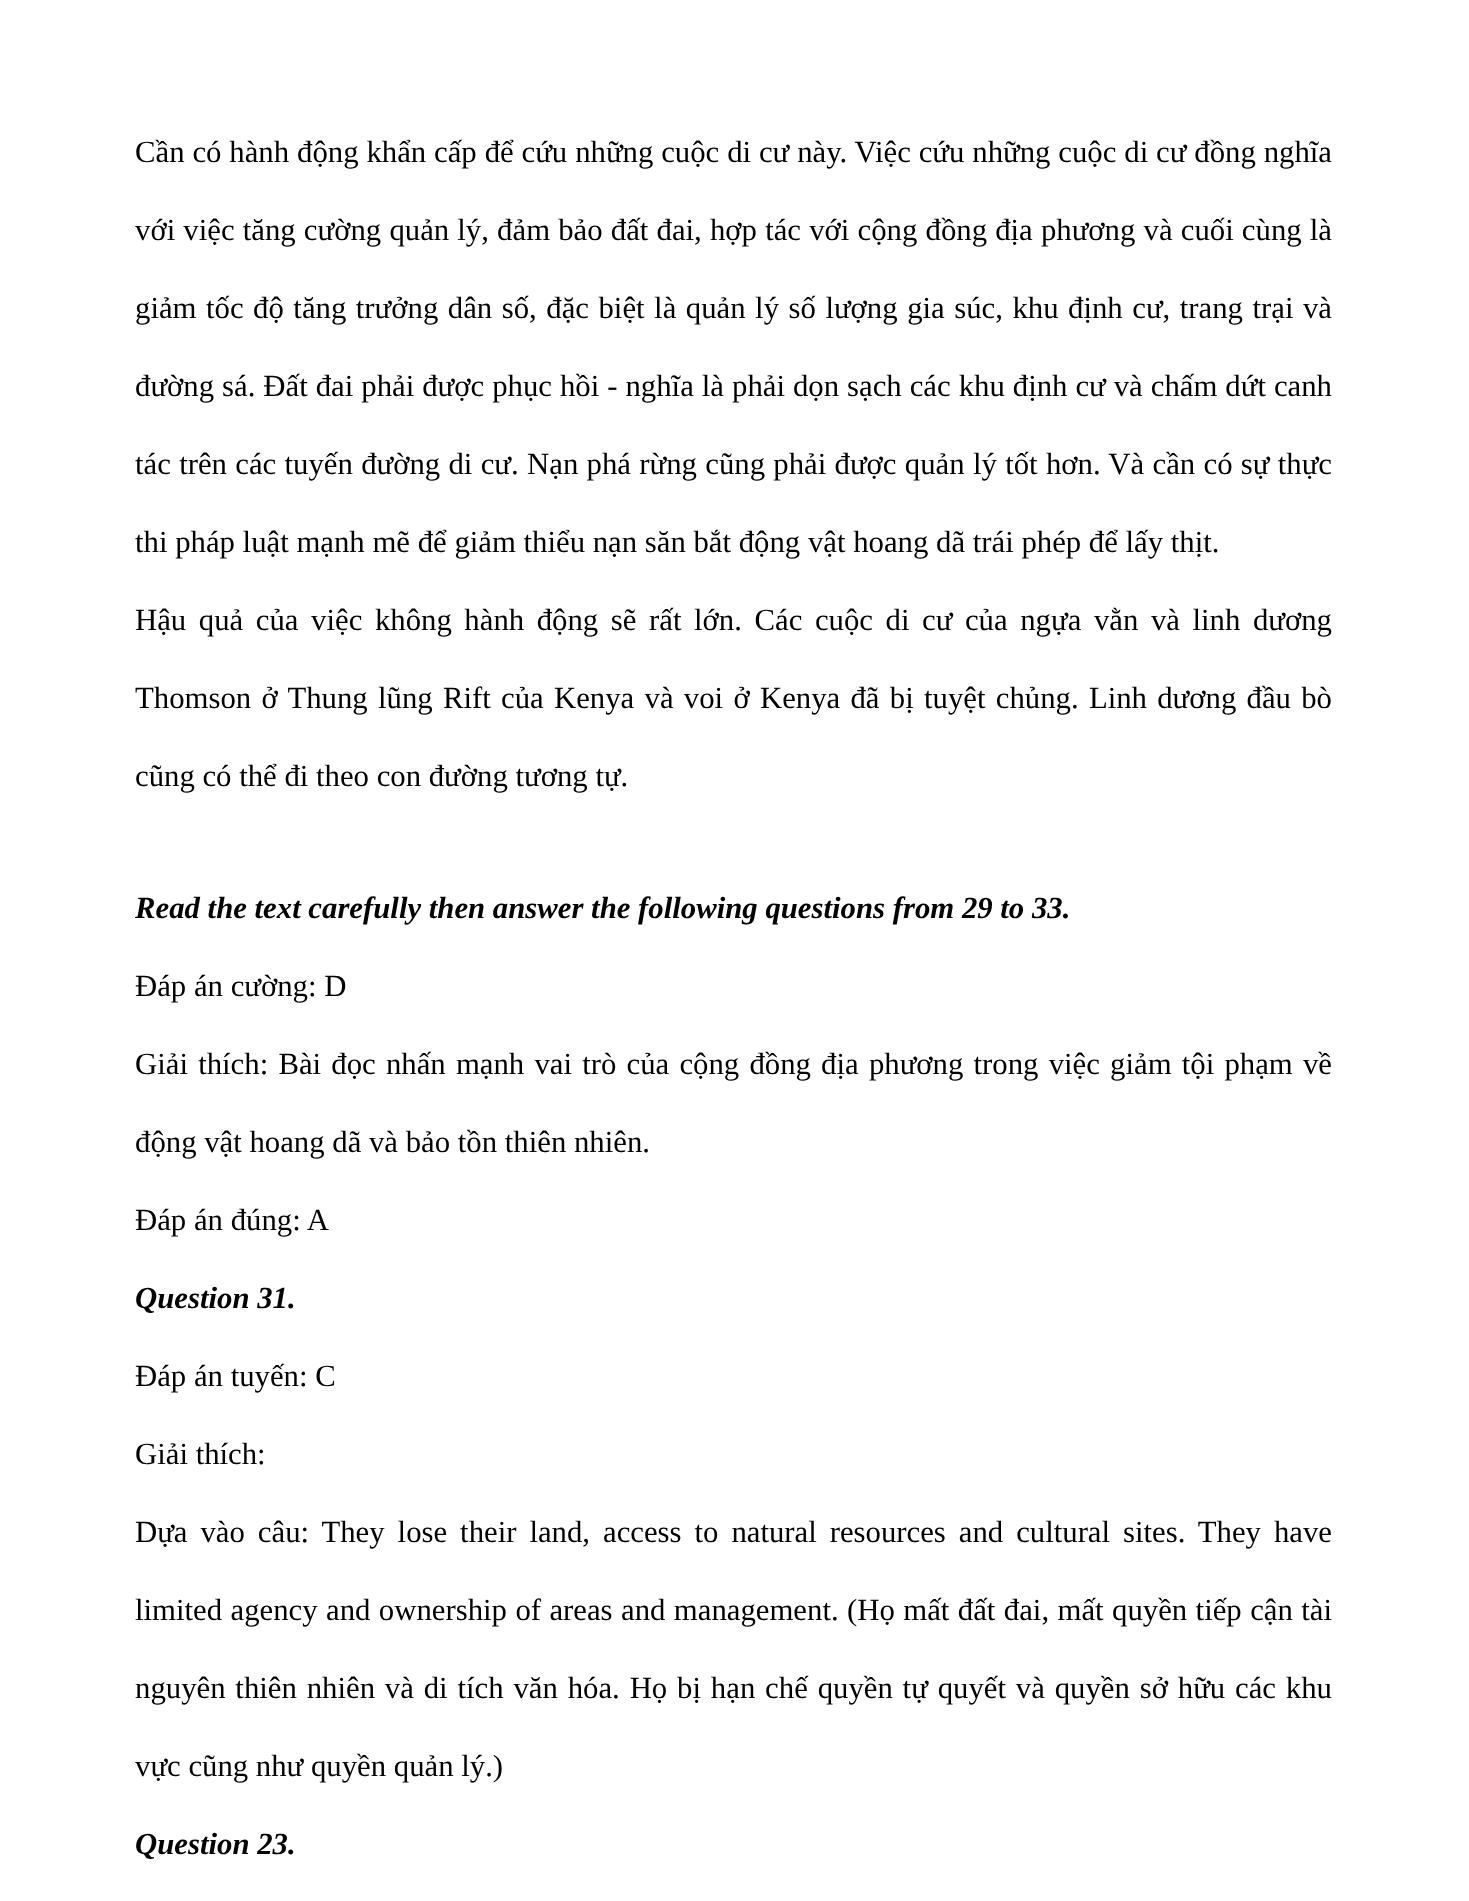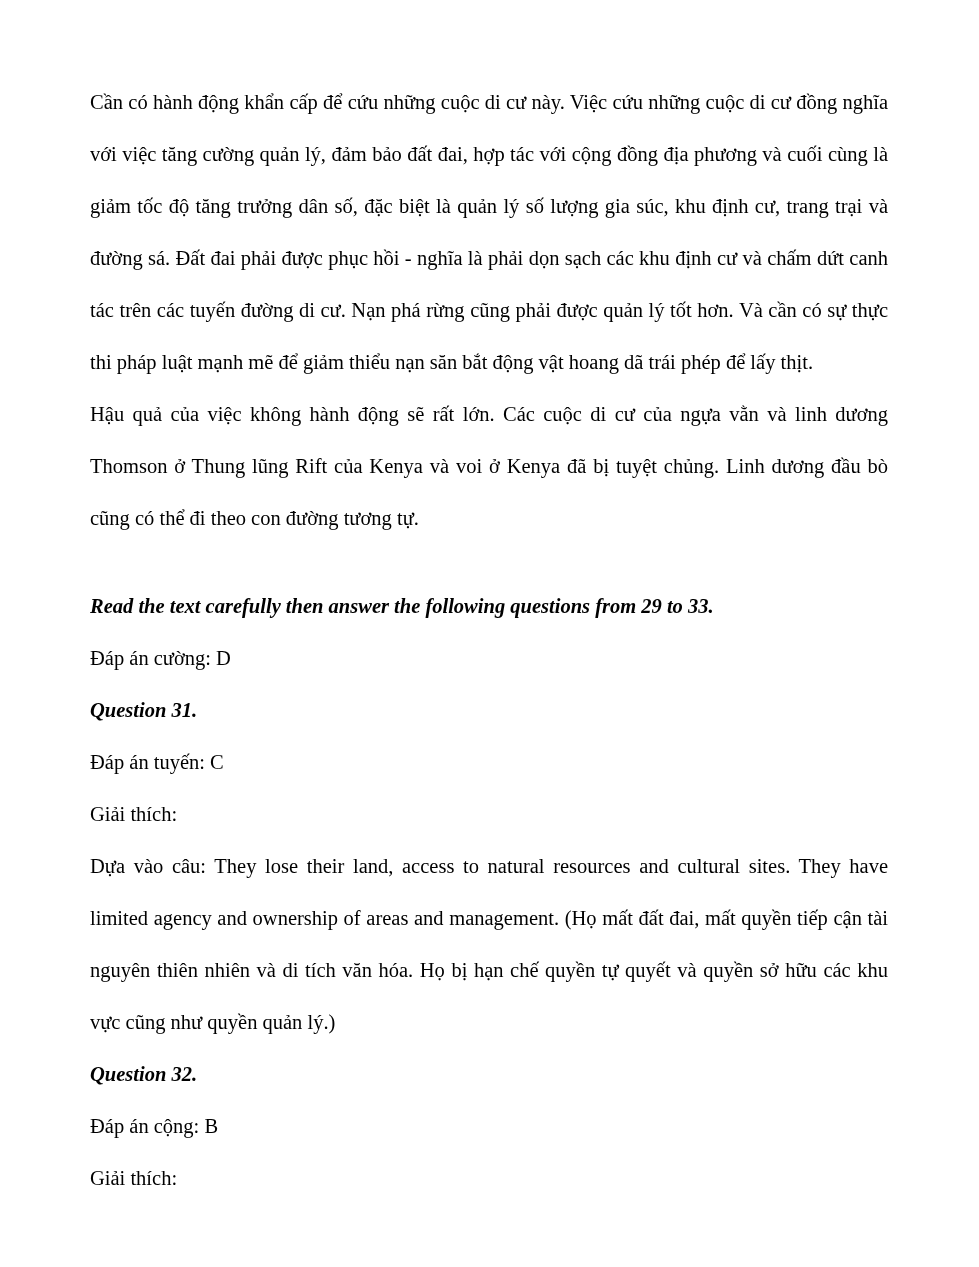--- a/index.html
+++ b/index.html
@@ -36,21 +36,23 @@
 </head>
 <body>
 
 <div class="page">
   <div class="content" id="doc-content">
       <p class="justify">Cần có hành động khẩn cấp để cứu những cuộc di cư này. Việc cứu những cuộc di cư đồng nghĩa với việc tăng cường quản lý, đảm bảo đất đai, hợp tác với cộng đồng địa phương và cuối cùng là giảm tốc độ tăng trưởng dân số, đặc biệt là quản lý số lượng gia súc, khu định cư, trang trại và đường sá. Đất đai phải được phục hồi - nghĩa là phải dọn sạch các khu định cư và chấm dứt canh tác trên các tuyến đường di cư. Nạn phá rừng cũng phải được quản lý tốt hơn. Và cần có sự thực thi pháp luật mạnh mẽ để giảm thiểu nạn săn bắt động vật hoang dã trái phép để lấy thịt.</p>
       <p class="justify">Hậu quả của việc không hành động sẽ rất lớn. Các cuộc di cư của ngựa vằn và linh dương Thomson ở Thung lũng Rift của Kenya và voi ở Kenya đã bị tuyệt chủng. Linh dương đầu bò cũng có thể đi theo con đường tương tự.</p>
       <p class="spacer"></p>
       <p class="bold">Read the text carefully then answer the following questions from 29 to 33.</p>
       <p class="normal">Đáp án cường: D</p>
+      <p class="justify">Giải thích: Bài đọc nhấn mạnh vai trò của cộng đồng địa phương trong việc giảm tội phạm về động vật hoang dã và bảo tồn thiên nhiên.</p>
+      <p class="normal">Đáp án đúng: A</p>
       <p class="bold">Question 31.</p>
       <p class="normal">Đáp án tuyến: C</p>
       <p class="normal">Giải thích:</p>
       <p class="justify">Dựa vào câu: They lose their land, access to natural resources and cultural sites. They have limited agency and ownership of areas and management. (Họ mất đất đai, mất quyền tiếp cận tài nguyên thiên nhiên và di tích văn hóa. Họ bị hạn chế quyền tự quyết và quyền sở hữu các khu vực cũng như quyền quản lý.)</p>
-      <p class="bold">Question 32.</p>
+      <p class="bold">Question 23.</p>
       <p class="normal">Đáp án cộng: B</p>
       <p class="normal">Giải thích:</p>
     </div>
 </div>
 
 </body></html>

